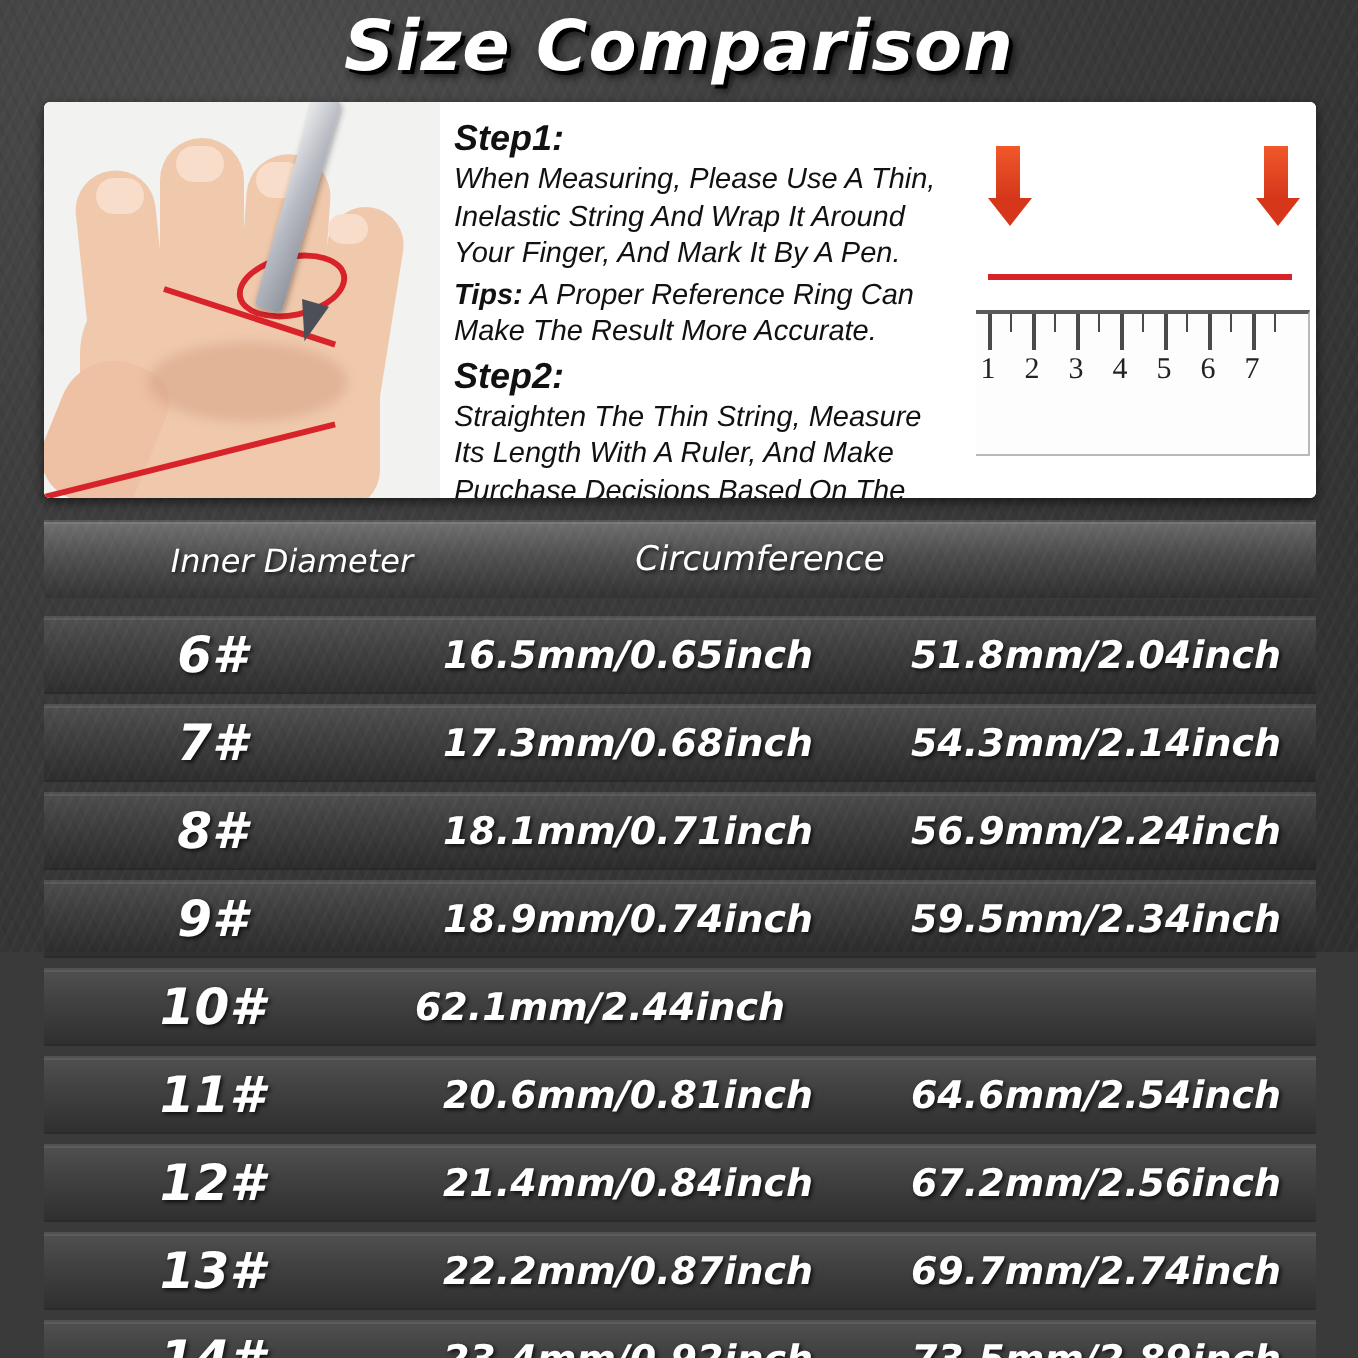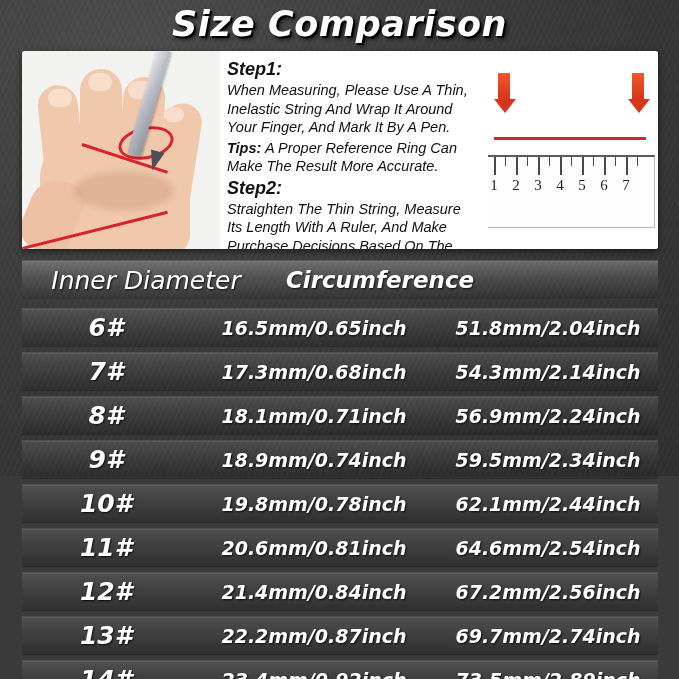--- a/index.html
+++ b/index.html
@@ -264,22 +264,22 @@
     font-weight: bold;
     color: #ffffff;
     text-shadow: 1px 1px 2px rgba(0,0,0,0.8);
     white-space: nowrap;
   }
   .c-model { width: 168px; text-align: center; font-size: 25px; }
   .c-dia   { width: 248px; text-align: center; font-size: 19px; }
   .c-cir   { width: 220px; text-align: center; font-size: 19px; }
 
   .row.head .c-model { font-size: 25px; font-weight: normal; }
-  .row.head .c-dia   { font-size: 25px; font-weight: normal; }
-  .row.head .c-cir   { font-size: 23px; font-weight: bold; }
+  .row.head .c-dia   { font-size: 16px; font-weight: normal; }
+  .row.head .c-cir   { font-size: 17px; font-weight: normal; }
 </style>
 </head>
 <body>
 
 <div class="page">
 
   <div class="title">Size Comparison</div>
 
   <div class="panel">
 
@@ -368,21 +368,20 @@
       <div class="c-dia">18.1mm/0.71inch</div>
       <div class="c-cir">56.9mm/2.24inch</div>
     </div>
     <div class="row">
       <div class="c-model">9#</div>
       <div class="c-dia">18.9mm/0.74inch</div>
       <div class="c-cir">59.5mm/2.34inch</div>
     </div>
     <div class="row">
       <div class="c-model">10#</div>
-      <div class="c-dia">19.8mm/0.78inch</div>
       <div class="c-cir">62.1mm/2.44inch</div>
     </div>
     <div class="row">
       <div class="c-model">11#</div>
       <div class="c-dia">20.6mm/0.81inch</div>
       <div class="c-cir">64.6mm/2.54inch</div>
     </div>
     <div class="row">
       <div class="c-model">12#</div>
       <div class="c-dia">21.4mm/0.84inch</div>

